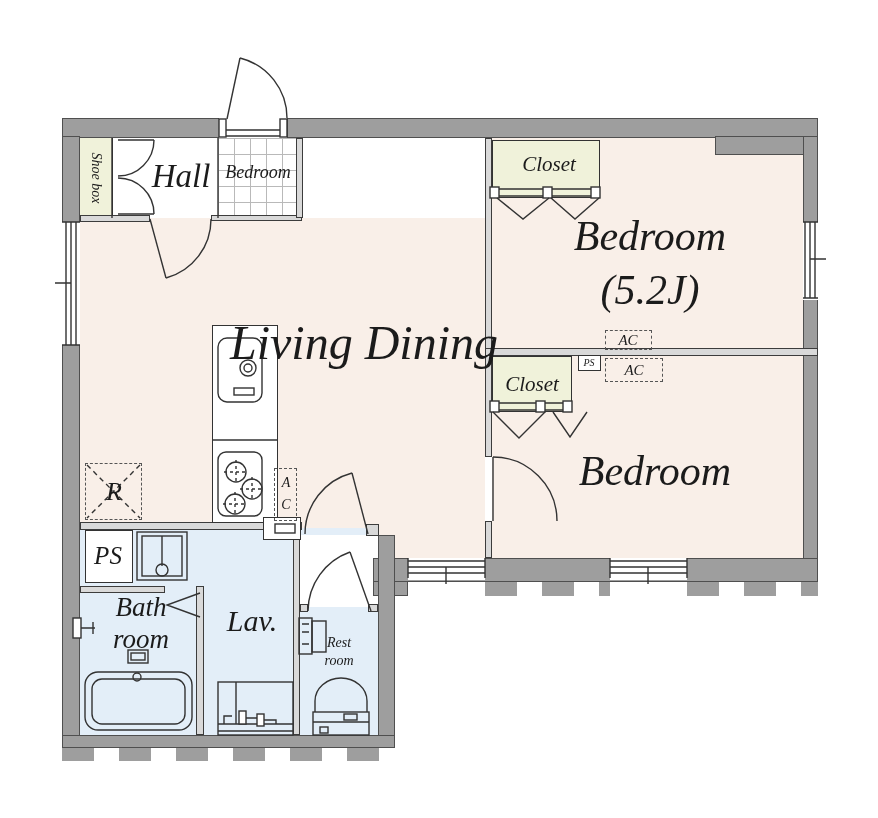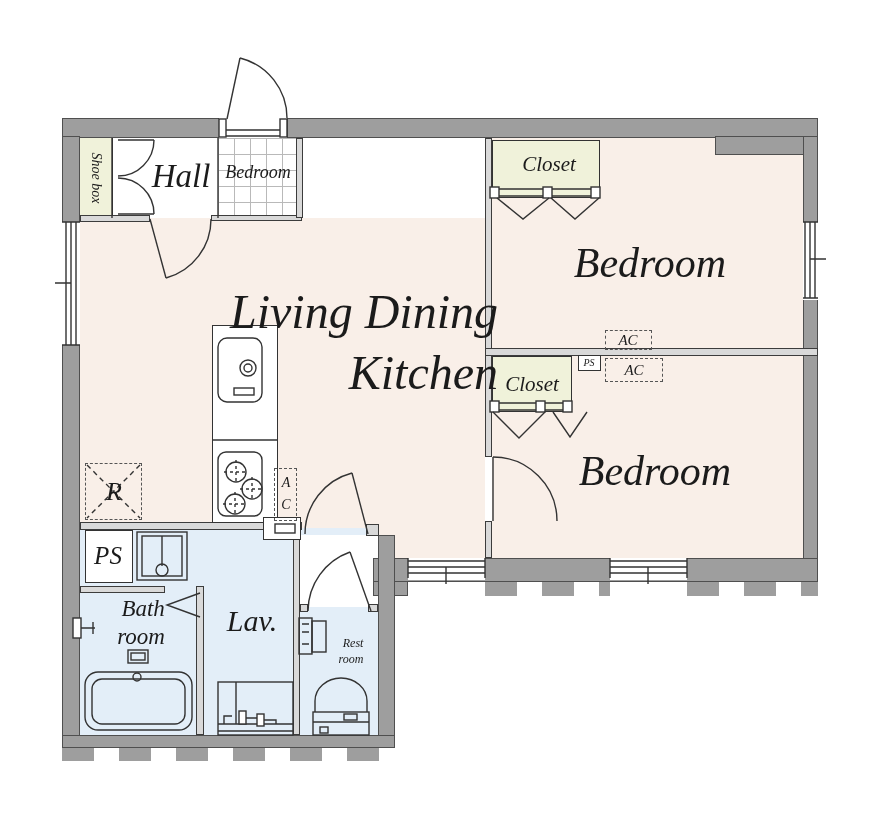--- a/index.html
+++ b/index.html
@@ -6,21 +6,21 @@
   .plan{position:relative;width:878px;height:818px;background:#fff;overflow:hidden;
         font-family:"Liberation Serif",serif}
   .abs{position:absolute}
   .wall{position:absolute;background:#9e9e9e;border:1px solid #4f4f4f;box-sizing:border-box}
   .iwall{position:absolute;background:#d9d9d9;border:1px solid #3c3c3c;box-sizing:border-box}
   .teeth{position:absolute;background:repeating-linear-gradient(90deg,#9e9e9e 0 32px,transparent 32px 57px)}
   .floor{position:absolute}
   .box{position:absolute;background:#fff;border:1.5px solid #333;box-sizing:border-box}
   .dashed{position:absolute;border:1.5px dashed #555;box-sizing:border-box}
   .lbl{position:absolute;font-style:italic;color:#1b1b1b;transform:translate(-50%,-50%);
-       text-align:right;white-space:nowrap;line-height:1.26;z-index:30}
+       text-align:center;white-space:nowrap;line-height:1.26;z-index:30}
   .tile{position:absolute;background-color:#fff;
         background-image:repeating-linear-gradient(#b9b9b9 0 1px,transparent 1px 16px),
                          repeating-linear-gradient(90deg,#b9b9b9 0 1px,transparent 1px 16px)}
   svg.overlay{position:absolute;left:0;top:0;z-index:20;pointer-events:none}
   .vtext{writing-mode:vertical-rl}
 </style>
 </head>
 <body>
 
 <div class="plan">
@@ -226,48 +226,48 @@
       <path d="M112,138 V218 M218,138 V218"></path>
     </g>
   </svg>
 
   <div class="lbl vtext" style="left:96px;top:178px;font-size:14px">Shoe box</div>
   <div class="lbl" style="left:181px;top:177px;font-size:33px">Hall</div>
   <div class="lbl" style="left:258px;top:172px;font-size:18px">Bedroom</div>
 
   <div class="lbl" style="left:364px;top:343px;font-size:48px;line-height:1.27">
     <div>Living Dining</div>
-    <div>Kitchen</div>
   </div>
 
   <div class="lbl" style="left:650px;top:264px;font-size:42px;line-height:1.28">
     <div>Bedroom</div>
+    <div>(5.2J)</div>
   </div>
 
   <div class="lbl" style="left:655px;top:472px;font-size:42px;line-height:1.28">
     <div>Bedroom</div>
   </div>
 
   <div class="lbl" style="left:549px;top:164px;font-size:21px">Closet</div>
   <div class="lbl" style="left:532px;top:384px;font-size:21px">Closet</div>
 
   <div class="lbl" style="left:628px;top:340px;font-size:15px">AC</div>
   <div class="lbl" style="left:634px;top:370px;font-size:15px">AC</div>
   <div class="lbl" style="left:286px;top:483px;font-size:14px">A</div>
   <div class="lbl" style="left:286px;top:505px;font-size:14px">C</div>
 
   <div class="lbl" style="left:589px;top:363px;font-size:10px">PS</div>
   <div class="lbl" style="left:114px;top:492px;font-size:26px">R</div>
   <div class="lbl" style="left:108px;top:556px;font-size:25px">PS</div>
 
-  <div class="lbl" style="left:141px;top:623px;font-size:23px;line-height:1.2">
+  <div class="lbl" style="left:141px;top:623px;font-size:27px;line-height:1.2">
     <div>Bath</div>
     <div>room</div>
   </div>
 
   <div class="lbl" style="left:252px;top:621px;font-size:30px">Lav.</div>
 
-  <div class="lbl" style="left:351px;top:652px;font-size:12px;line-height:1.3">
+  <div class="lbl" style="left:339px;top:652px;font-size:14px;line-height:1.3">
     <div>Rest</div>
     <div>room</div>
   </div>
 
 </div>
 
 </body></html>

